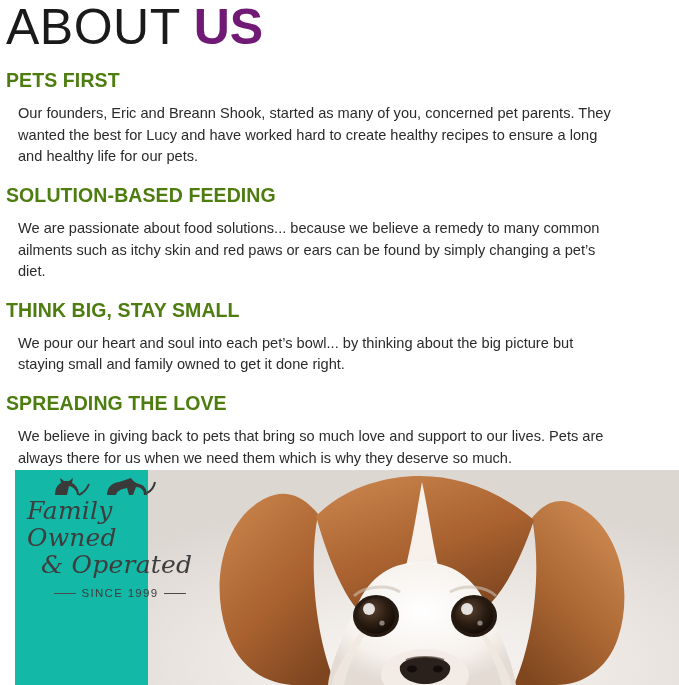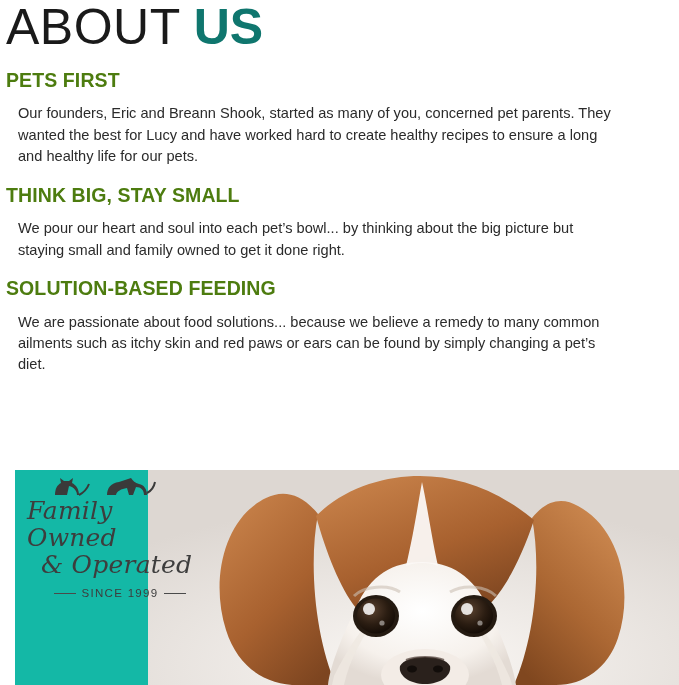--- a/index.html
+++ b/index.html
@@ -30,21 +30,21 @@
   .header .about {
     font-size: 50px;
     font-weight: 300;
     color: #1a1a1a;
     letter-spacing: 0.5px;
     line-height: 1;
   }
   .header .us {
     font-size: 50px;
     font-weight: bold;
-    color: #0f766e;
+    color: #701a75;
     line-height: 1;
     margin-left: 13px;
     letter-spacing: 0px;
   }
 
   
   .content {
     padding: 18px 6px 0 6px;
   }
   .section { margin-bottom: 17px; }
@@ -145,29 +145,33 @@
   </div>
 
   <div class="content">
 
     <div class="section">
       <h2 class="section-title">PETS FIRST</h2>
       <p class="section-body">Our founders, Eric and Breann Shook, started as many of you, concerned pet parents. They wanted the best for Lucy and have worked hard to create healthy recipes to ensure a long and healthy life for our pets.</p>
     </div>
 
     <div class="section">
+      <h2 class="section-title">SOLUTION-BASED FEEDING</h2>
+      <p class="section-body">We are passionate about food solutions... because we believe a remedy to many common ailments such as itchy skin and red paws or ears can be found by simply changing a pet’s diet.</p>
+    </div>
+
+    <div class="section">
       <h2 class="section-title">THINK BIG, STAY SMALL</h2>
       <p class="section-body">We pour our heart and soul into each pet’s bowl... by thinking  about the big picture but staying small and family owned to get it done right.</p>
     </div>
 
     <div class="section">
-      <h2 class="section-title">SOLUTION-BASED FEEDING</h2>
-      <p class="section-body">We are passionate about food solutions... because we believe a remedy to many common ailments such as itchy skin and red paws or ears can be found by simply changing a pet’s diet.</p>
-    </div>
-
+      <h2 class="section-title">SPREADING THE LOVE</h2>
+      <p class="section-body">We believe in giving back to pets that bring so much love and support to our lives. Pets are always there for us when we need them which is why they deserve so much.</p>
+    </div>
 
   </div>
 
   <div class="photo-area">
 
     <div class="photo-bg"></div>
 
     <svg class="dog" viewBox="0 0 546 215" preserveAspectRatio="xMidYMax meet">
       <defs>
         <linearGradient id="earG" x1="0" y1="0" x2="1" y2="1">

